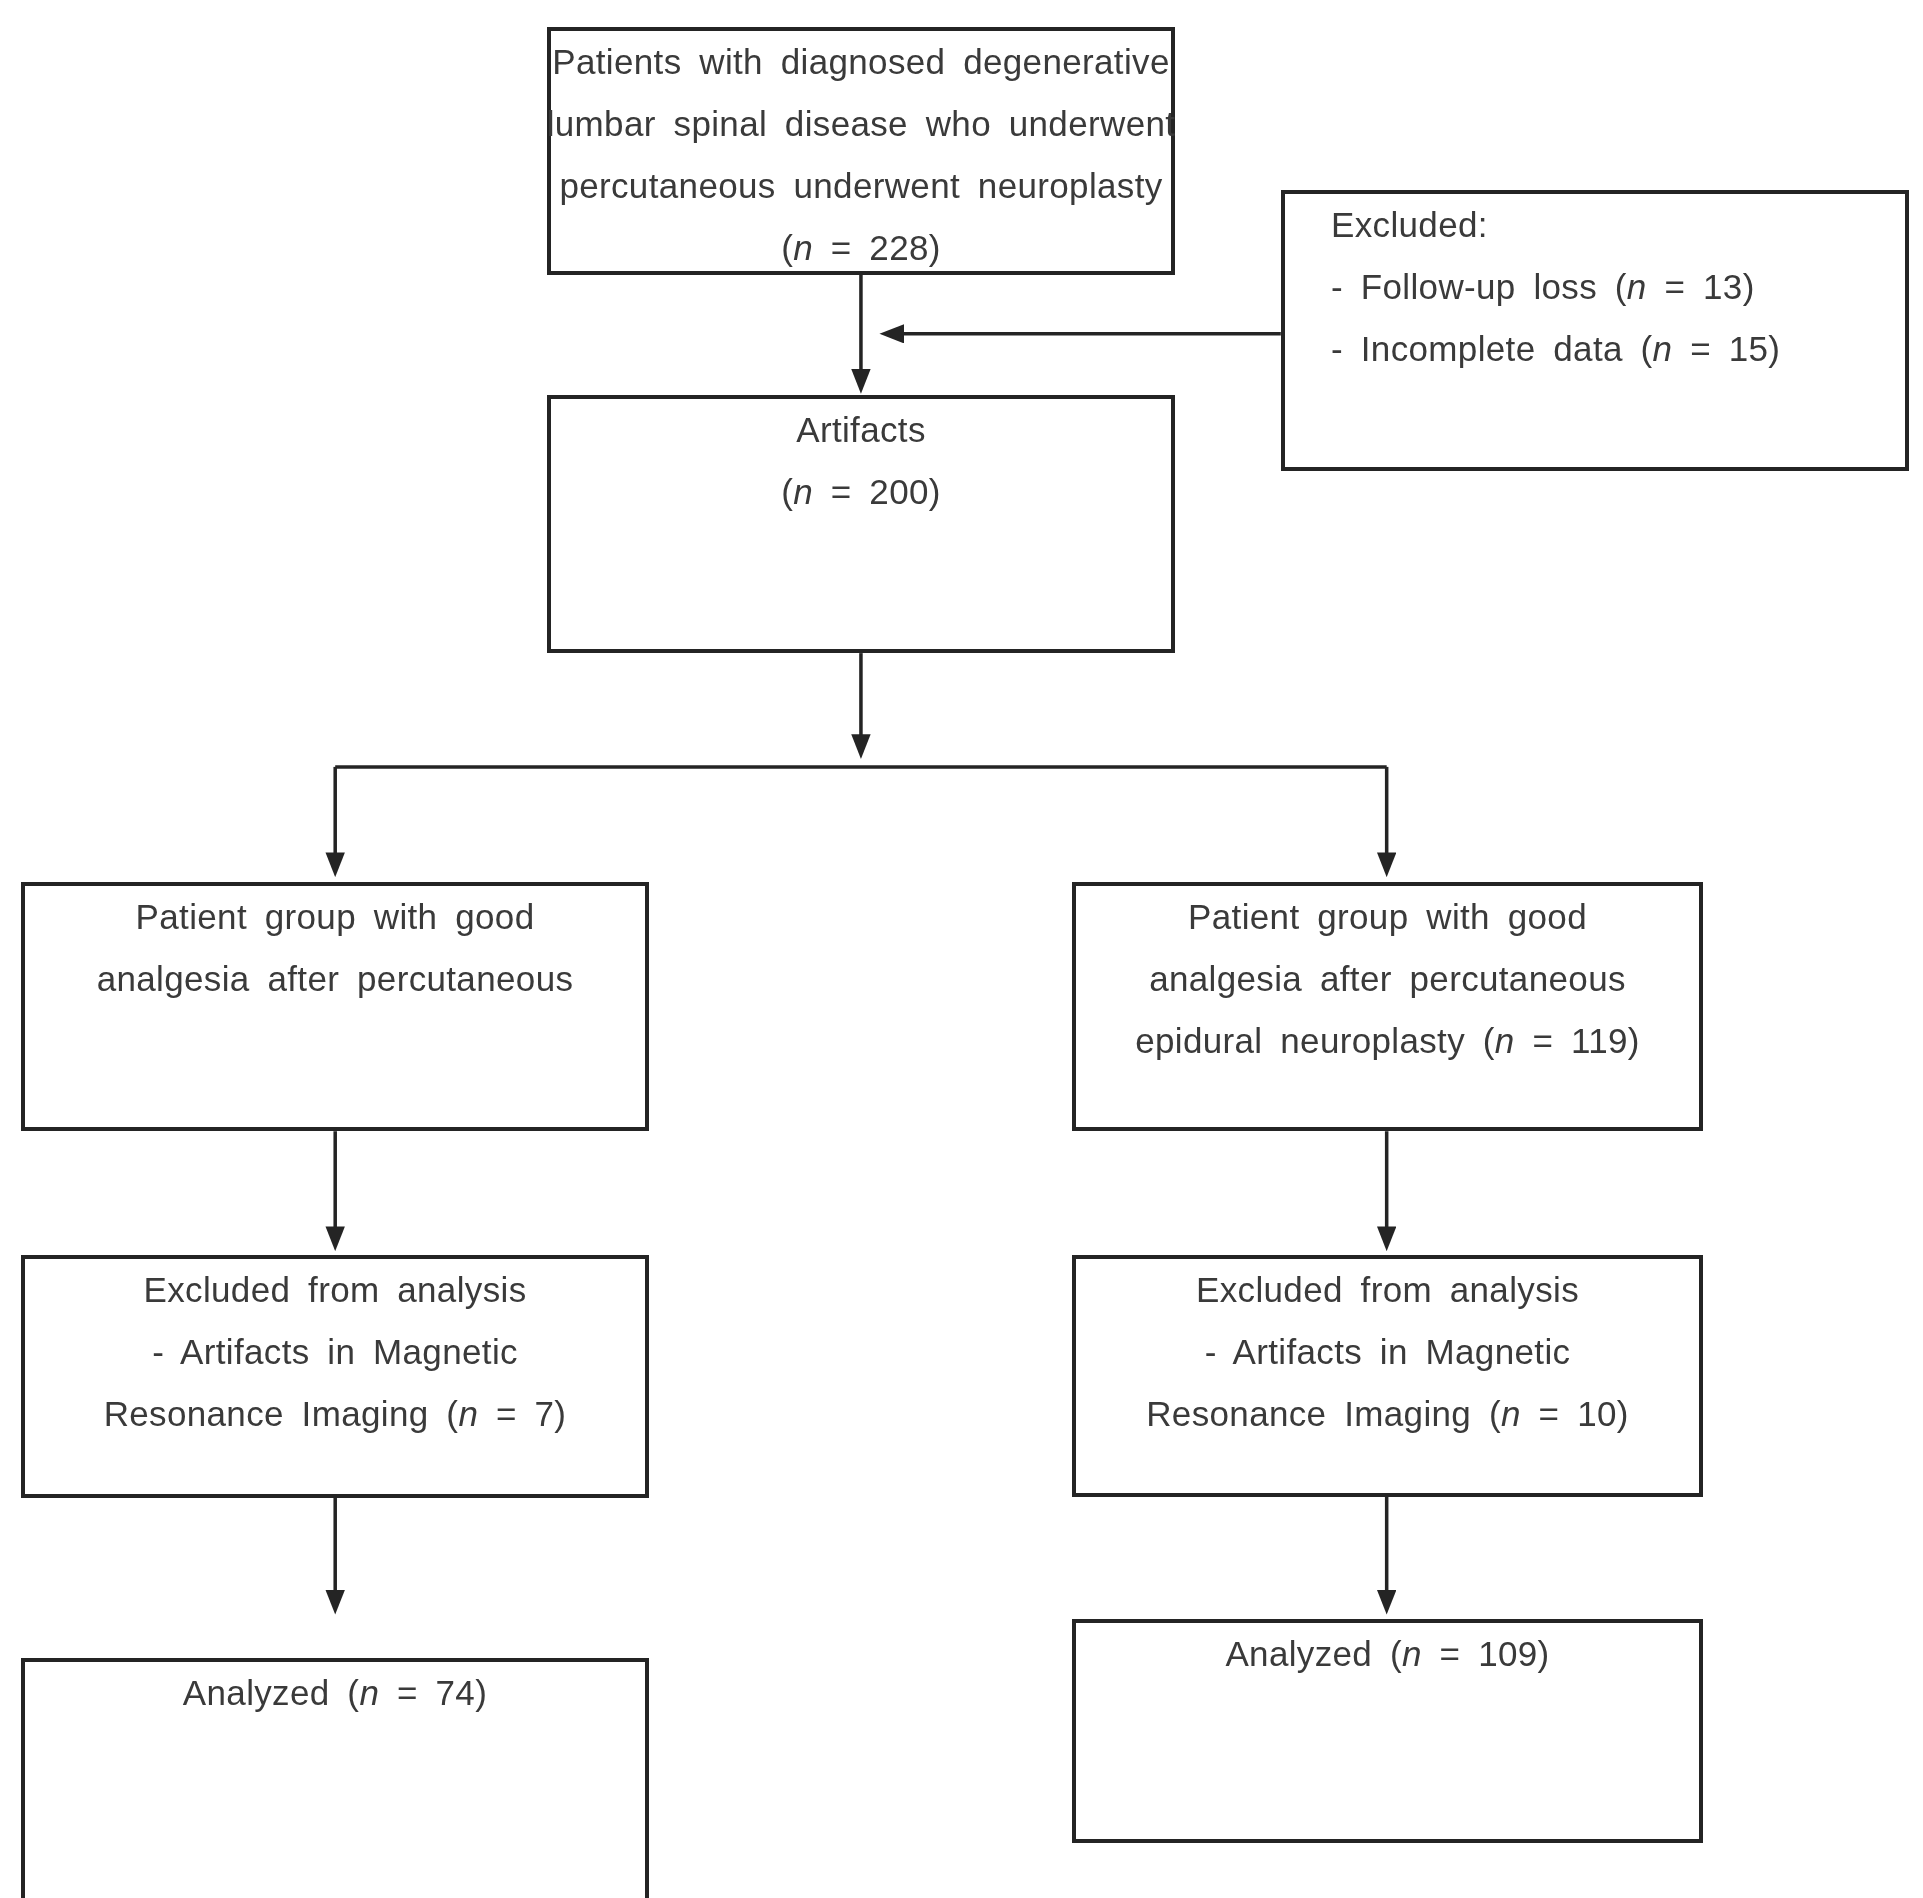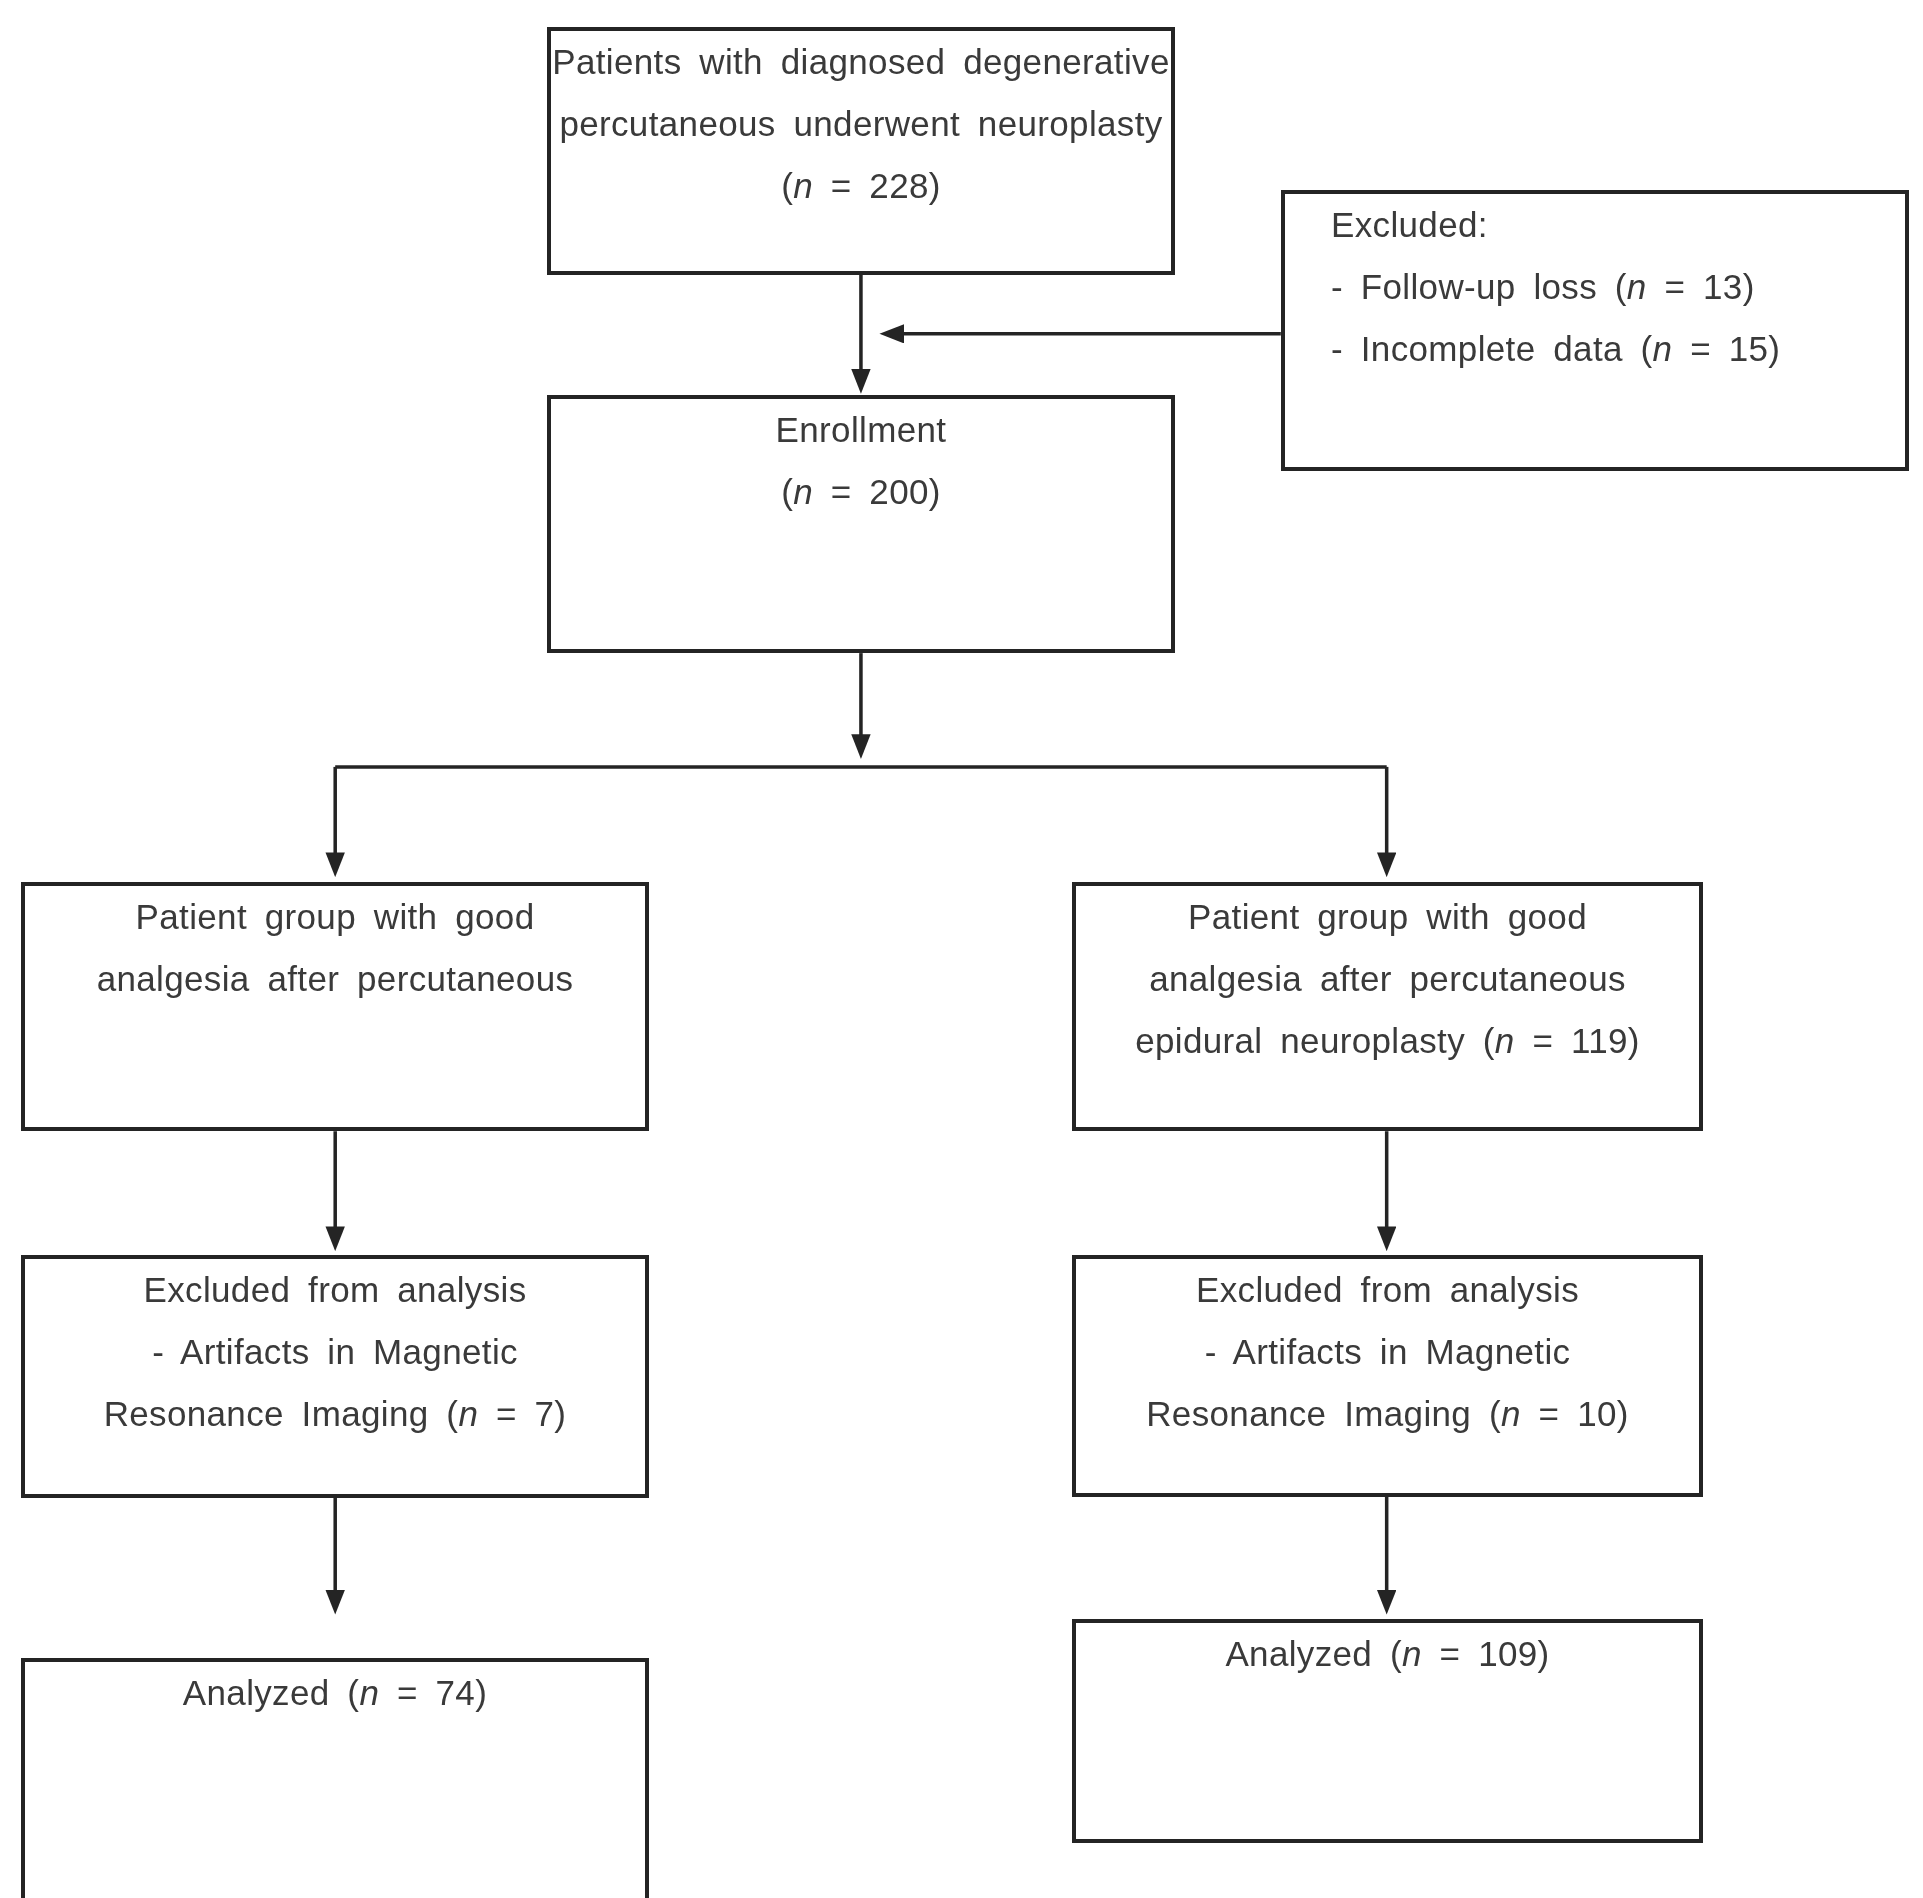--- a/index.html
+++ b/index.html
@@ -86,32 +86,33 @@
 
     <line x1="1572" y1="1282" x2="1572" y2="1410" stroke="#242424" stroke-width="4" marker-end="url(#ah)"></line>
 
     <line x1="380" y1="1697" x2="380" y2="1822" stroke="#242424" stroke-width="4" marker-end="url(#ah)"></line>
 
     <line x1="1572" y1="1696" x2="1572" y2="1822" stroke="#242424" stroke-width="4" marker-end="url(#ah)"></line>
   </svg>
 
   <div class="box pos-source">
     <div class="flow-line">Patients with diagnosed degenerative</div>
+    <div class="flow-line">lumbar spinal disease who underwent</div>
     <div class="flow-line">percutaneous underwent neuroplasty</div>
     <div class="flow-line">(<i>n</i> = 228)</div>
   </div>
 
   <div class="box align-left pos-exclusion">
     <div class="flow-line">Excluded:</div>
     <div class="flow-line">- Follow-up loss (<i>n</i> = 13)</div>
     <div class="flow-line">- Incomplete data (<i>n</i> = 15)</div>
   </div>
 
   <div class="box pos-enrollment">
-    <div class="flow-line">Enrollment</div>
+    <div class="flow-line">Artifacts</div>
     <div class="flow-line">(<i>n</i> = 200)</div>
   </div>
 
   <div class="box pos-group-left">
     <div class="flow-line">Patient group with good</div>
     <div class="flow-line">analgesia after percutaneous</div>
   </div>
 
   <div class="box pos-group-right">
     <div class="flow-line">Patient group with good</div>

